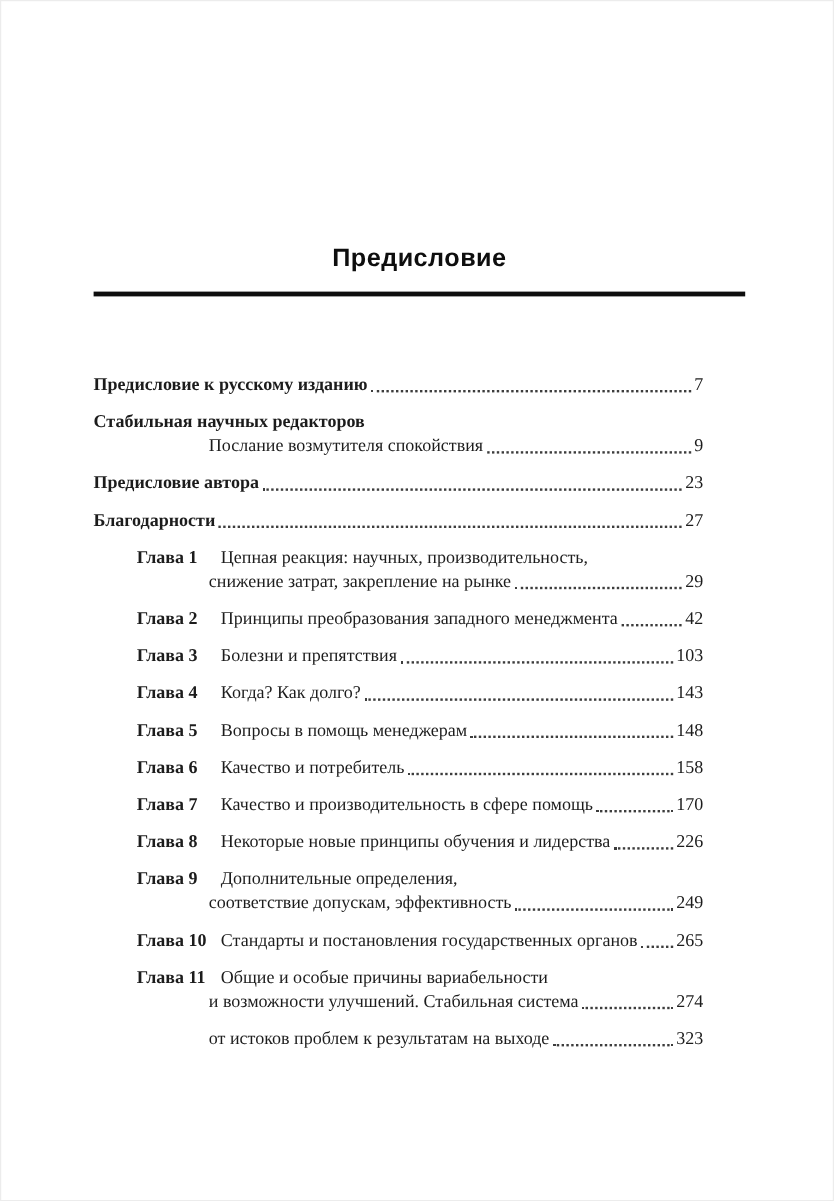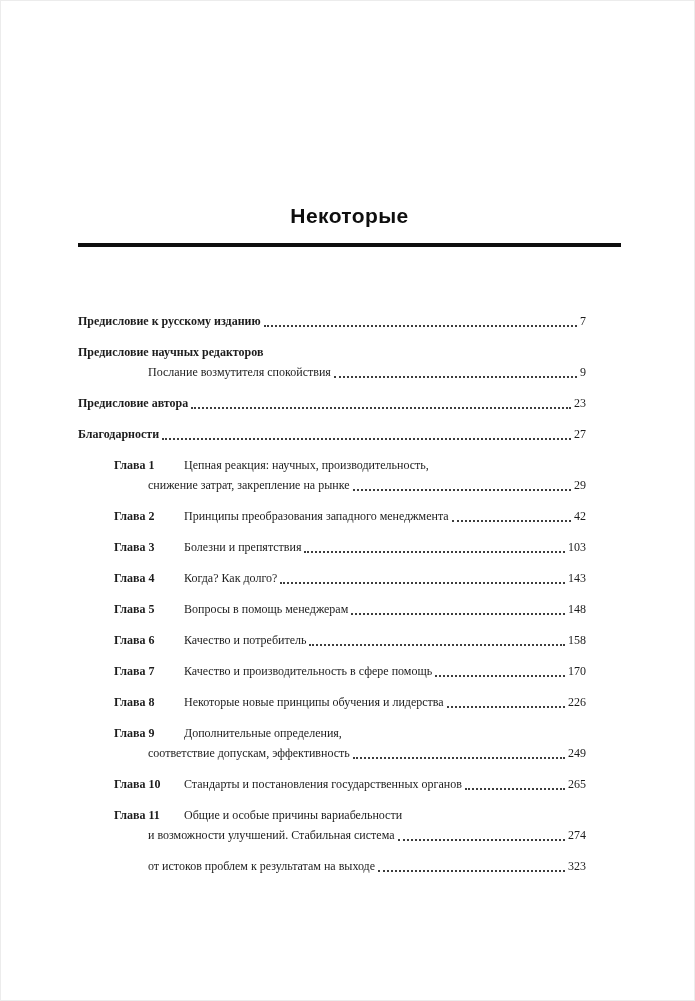--- a/index.html
+++ b/index.html
@@ -32,29 +32,29 @@
   .title-rule {
     margin-top: 15px;
     width: 543px;
     height: 4px;
     background: #0e0e0e;
   }
 
   .toc {
     margin-top: 64px;
     width: 508px;
-    font-size: 12px;
+    font-size: 15px;
     line-height: 20px;
   }
 
   .entry { margin-bottom: 11px; }
 
   .line { display: flex; align-items: baseline; }
 
-  .cont { margin-left: 70px; }
+  .cont { margin-left: 96px; }
 
   .fm-title { font-weight: 700; }
 
   .ch-label {
     flex: 0 0 70px;
     font-weight: 700;
     white-space: nowrap;
     margin-left: 36px;
   }
 
@@ -70,37 +70,37 @@
   }
 
   .pagenum { white-space: nowrap; }
 </style>
 </head>
 <body>
 
 <div class="sheet">
 
   <div class="doc-header">
-    <h1 class="page-title">Некоторые</h1>
+    <h1 class="page-title">Предисловие</h1>
     <div class="title-rule"></div>
   </div>
 
   <div class="toc">
 
     <div class="entry">
       <div class="line">
         <span class="fm-title">Предисловие к русскому изданию</span>
         <span class="dots"></span>
         <span class="pagenum">7</span>
       </div>
     </div>
 
     <div class="entry">
       <div class="line">
-        <span class="fm-title">Предисловие научных редакторов</span>
+        <span class="fm-title">Стабильная научных редакторов</span>
       </div>
       <div class="line cont">
         <span class="ch-text">Послание возмутителя спокойствия</span>
         <span class="dots"></span>
         <span class="pagenum">9</span>
       </div>
     </div>
 
     <div class="entry">
       <div class="line">

